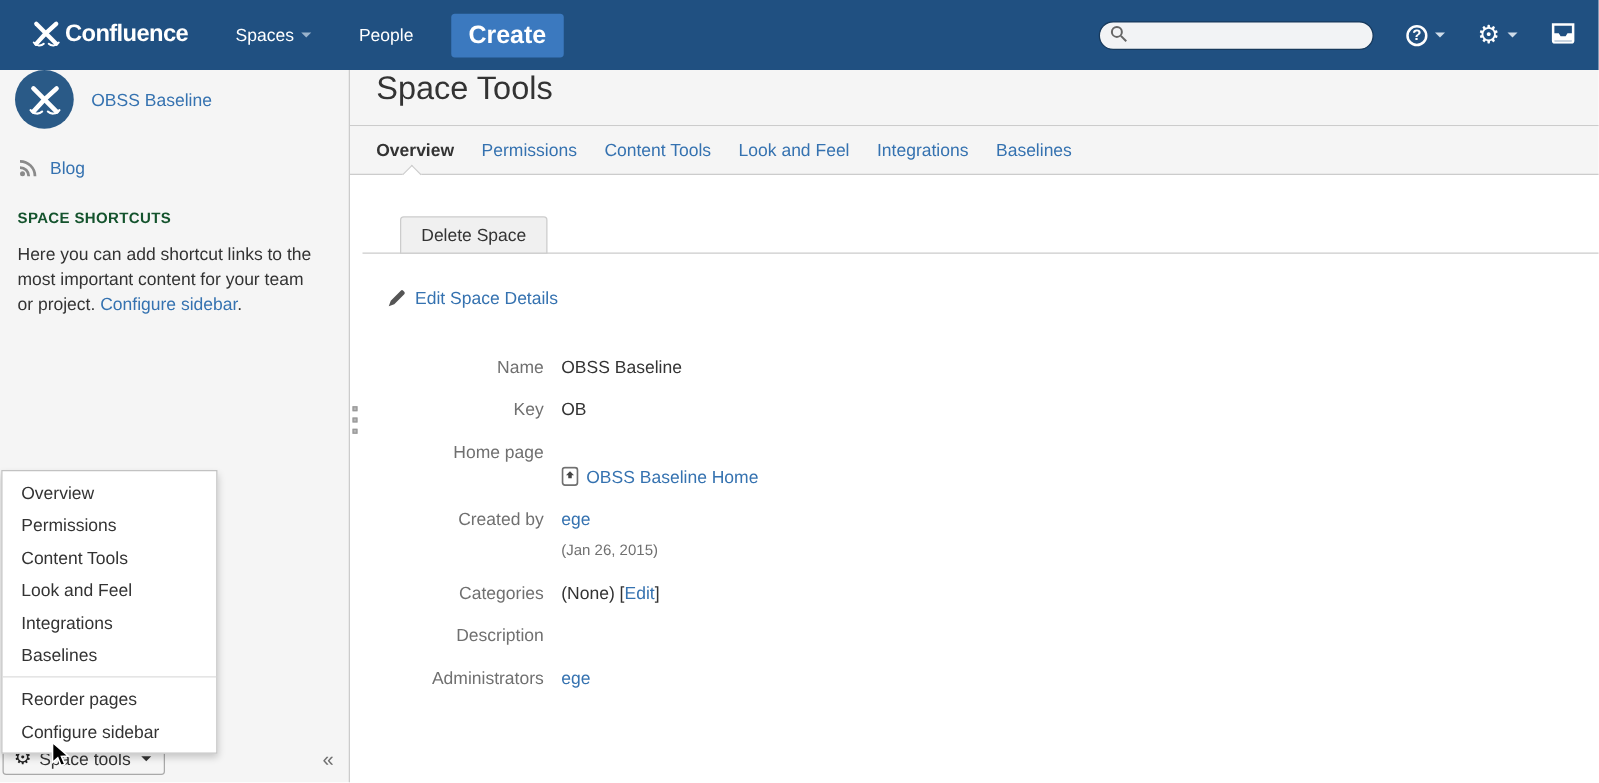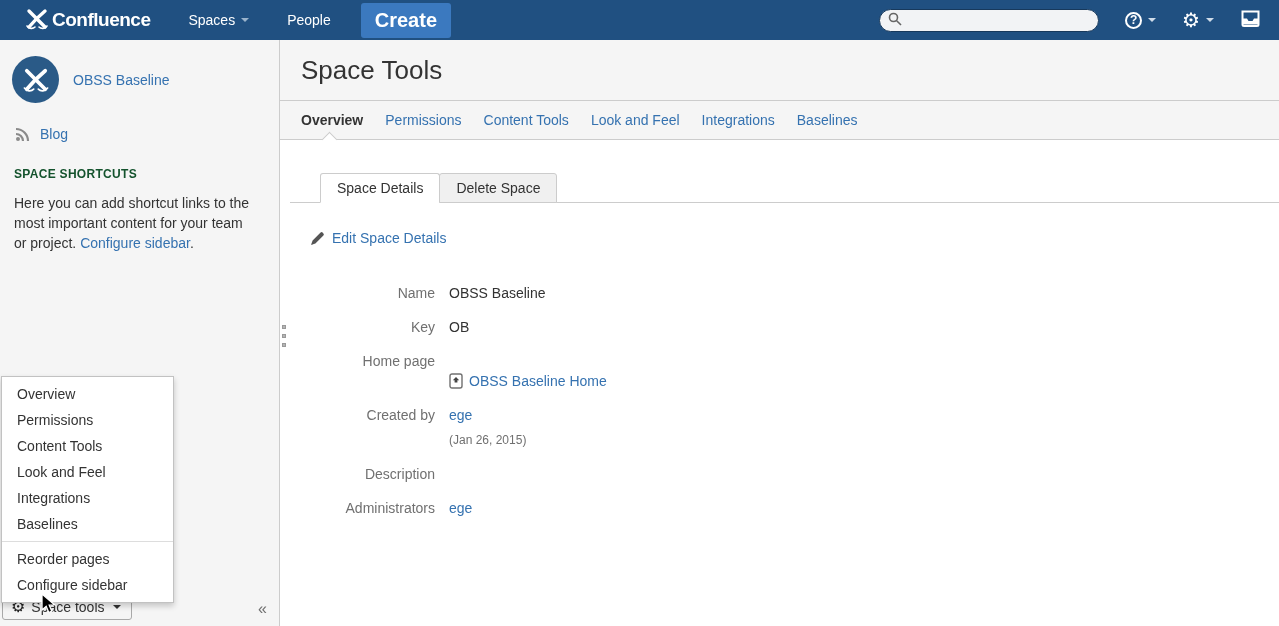--- a/index.html
+++ b/index.html
@@ -1,21 +1,21 @@
 <!DOCTYPE html>
 <html><head>
 <meta charset="utf-8">
 <style>
   * { margin:0; padding:0; box-sizing:border-box; }
   html,body { width:1279px; height:626px; overflow:hidden; }
   body { font-family:"Liberation Sans", sans-serif; font-size:14px; color:#333; background:#fff; position:relative; }
   a { text-decoration:none; color:#3572b0; cursor:pointer; }
 
   
-  .navbar { position:absolute; top:0; left:0; width:1279px; height:40px; background:#205081; display:flex; align-items:center; z-index:50; }
+  .navbar { position:absolute; top:0; left:0; width:1279px; height:56px; background:#205081; display:flex; align-items:center; z-index:50; }
   .logo { display:flex; align-items:center; margin-left:24px; color:#fff; }
   .logo svg { margin-right:2px; }
   .logo-text { font-size:19px; font-weight:bold; color:#fff; letter-spacing:-0.5px; }
   .nav-item { color:#fff; margin-left:38px; display:flex; align-items:center; cursor:pointer;text-align:center; }
   .caret { width:0; height:0; border-left:4px solid transparent; border-right:4px solid transparent; border-top:4px solid #9ab3cc; margin-left:6px; display:inline-block; }
   .caret.white { border-top-color:#cfdce9; }
   .create-btn { margin-left:30px; background:#3b79bf; color:#fff; font-weight:bold; border:none; border-radius:3px; padding:6px 14px; font-size:20px; cursor:pointer; font-family:inherit; }
   .nav-right { margin-left:auto; display:flex; align-items:center; margin-right:18px; }
   .search-box { width:220px; height:23px; background:#f2f3f5; border:1px solid #17395c; border-radius:12px; display:flex; align-items:center; padding:0 8px; }
   .search-box input { border:none; background:transparent; outline:none; font-size:12px; width:180px; font-family:inherit; margin-left:5px; }
@@ -193,21 +193,20 @@
     <a class="main-tab">Permissions</a>
     <a class="main-tab">Content Tools</a>
     <a class="main-tab">Look and Feel</a>
     <a class="main-tab">Integrations</a>
     <a class="main-tab">Baselines</a>
     <span class="tab-notch"></span>
   </nav>
 
   <div class="content">
     <div class="subtabs">
-      <span class="subtab active">Space Details</span>
       <span class="subtab">Delete Space</span>
     </div>
 
     <a class="edit-link">
       <svg width="15" height="15" viewBox="0 0 15 15">
         <path d="M1 14 L2.6 9.6 L10.6 1.6 A1.4 1.4 0 0 1 12.6 1.6 L13.4 2.4 A1.4 1.4 0 0 1 13.4 4.4 L5.4 12.4 Z" fill="#555"></path>
       </svg>
       <span>Edit Space Details</span>
     </a>
 
@@ -231,20 +230,26 @@
         </div>
       </div>
       <div class="detail-row">
         <div class="detail-label">Created by</div>
         <div class="detail-value">
           <a>ege</a>
           <div class="detail-sub">(Jan 26, 2015)</div>
         </div>
       </div>
       <div class="detail-row">
+        <div class="detail-label">Categories</div>
+        <div class="detail-value">
+          <span>(None)</span><span> [</span><a>Edit</a><span>]</span>
+        </div>
+      </div>
+      <div class="detail-row">
         <div class="detail-label">Description</div>
         <div class="detail-value"></div>
       </div>
       <div class="detail-row">
         <div class="detail-label">Administrators</div>
         <div class="detail-value">
           <a>ege</a>
         </div>
       </div>
     </div>

